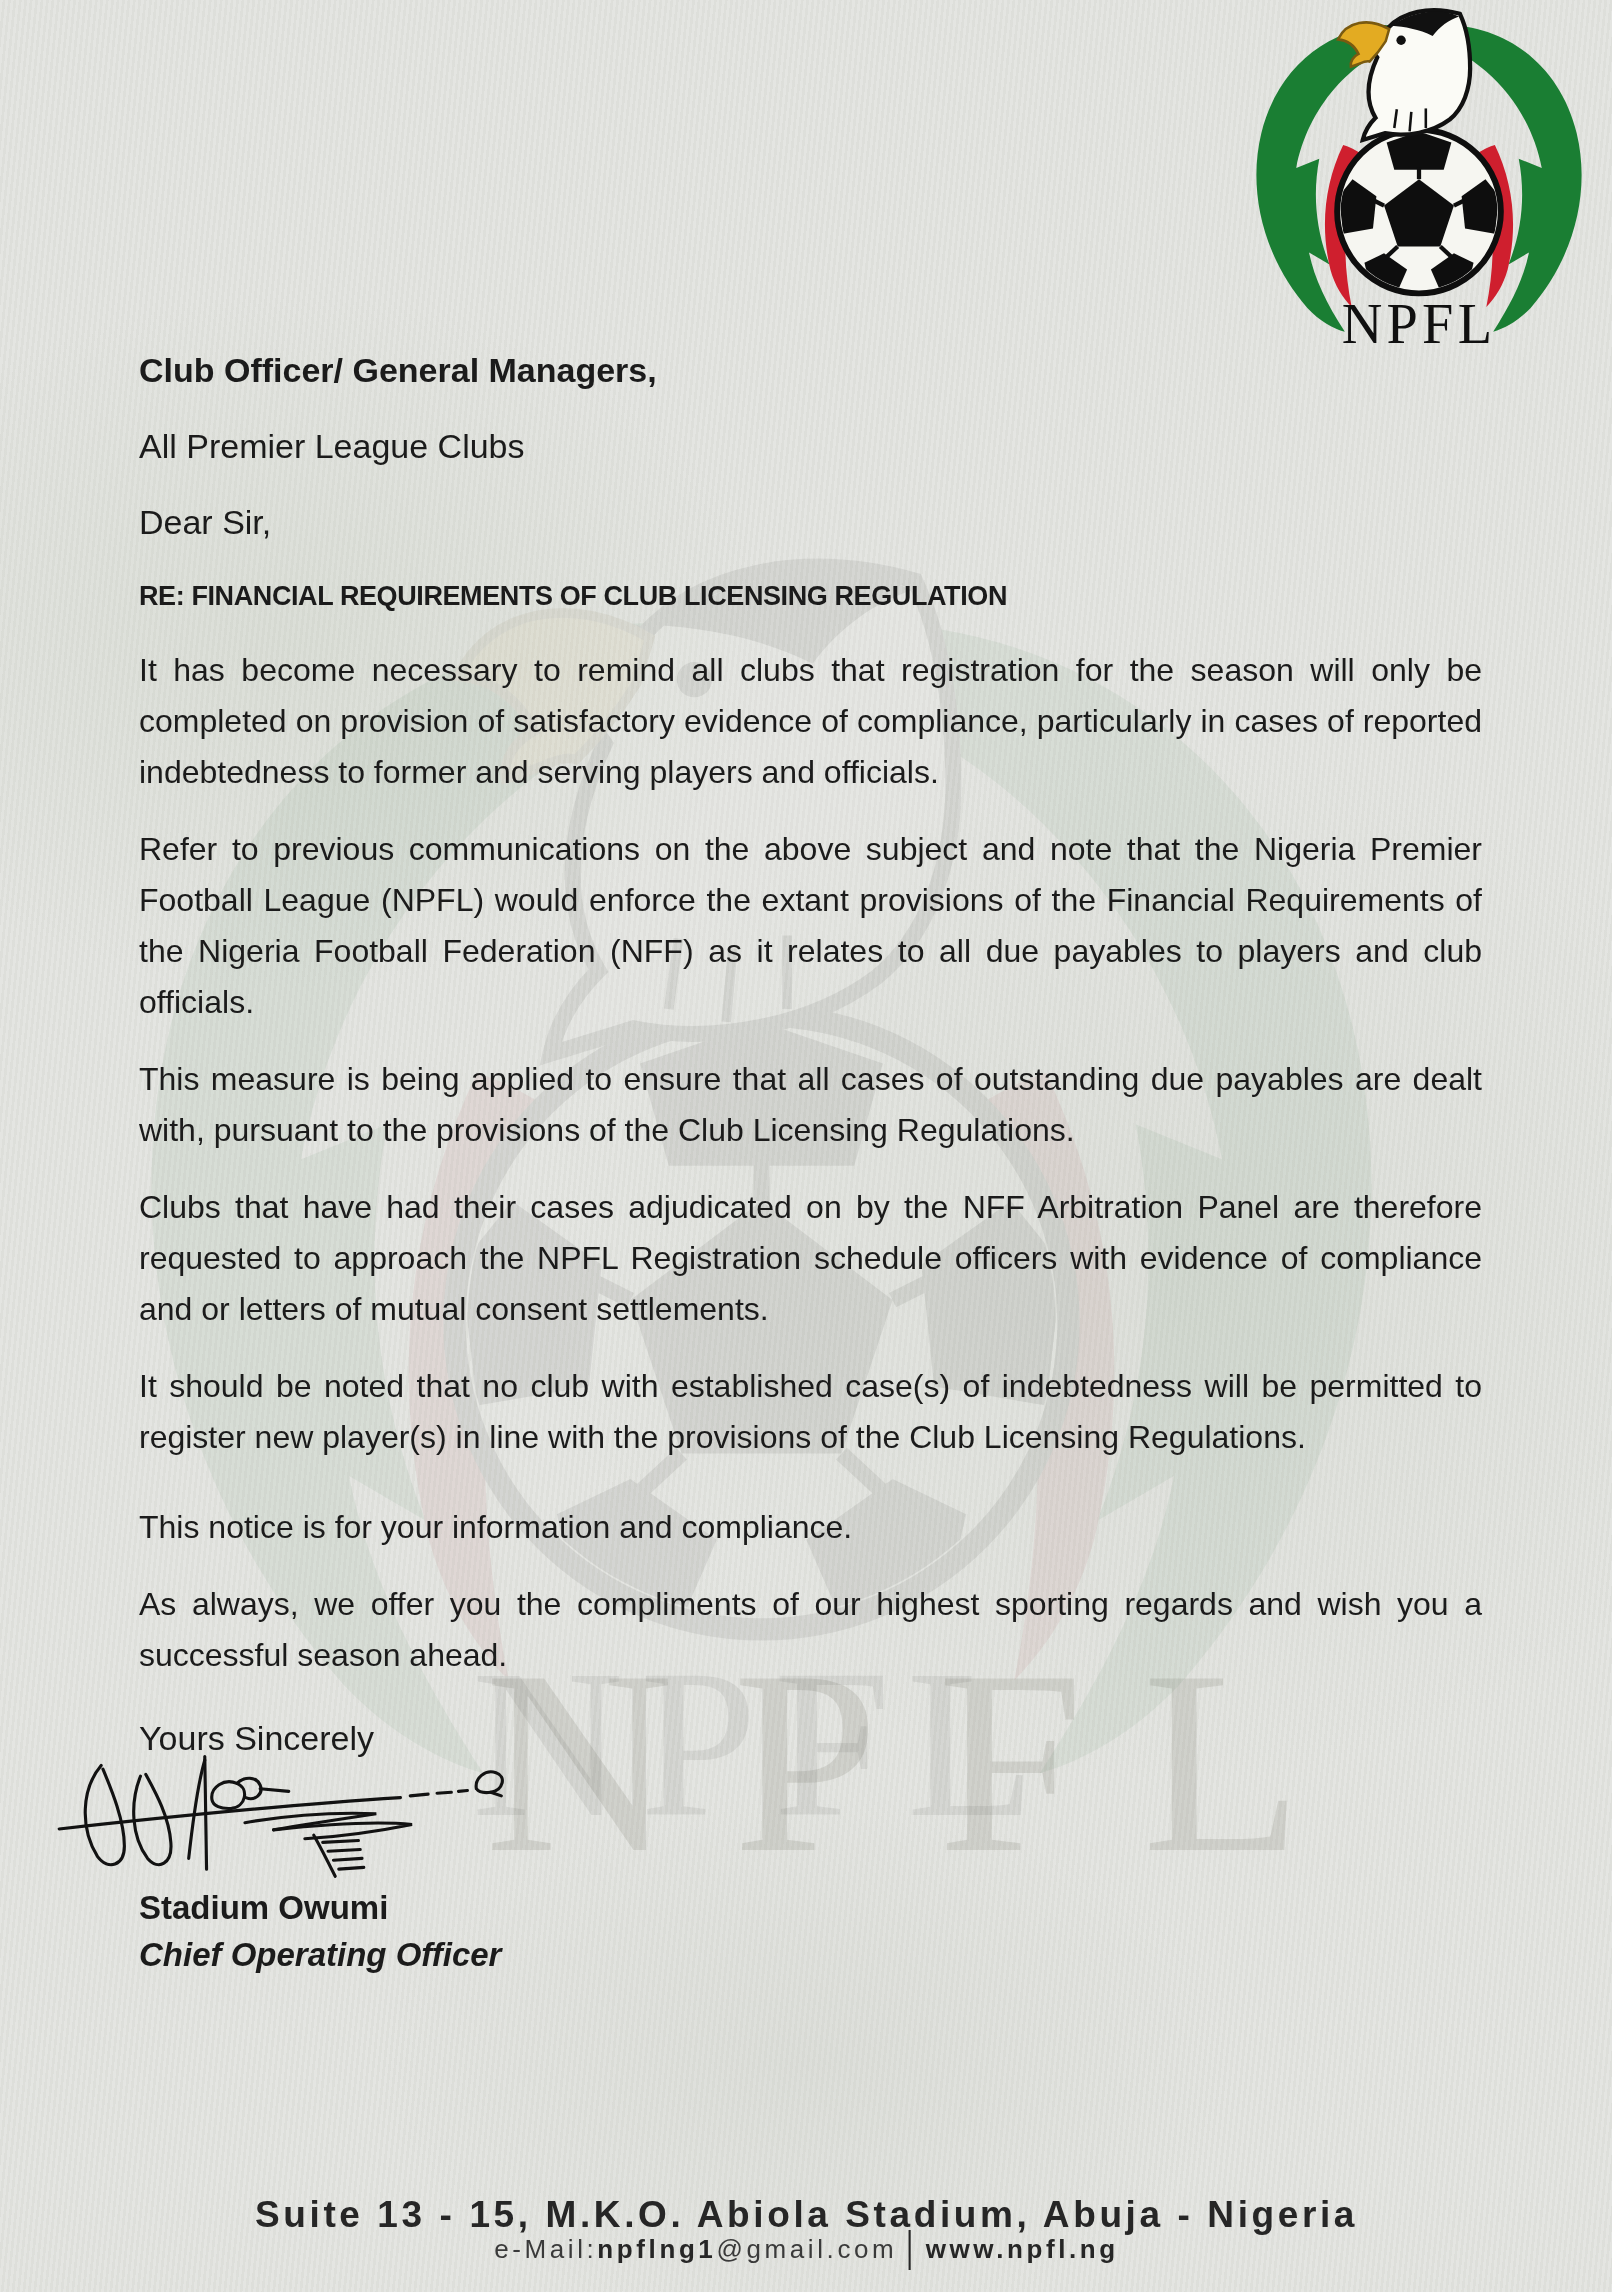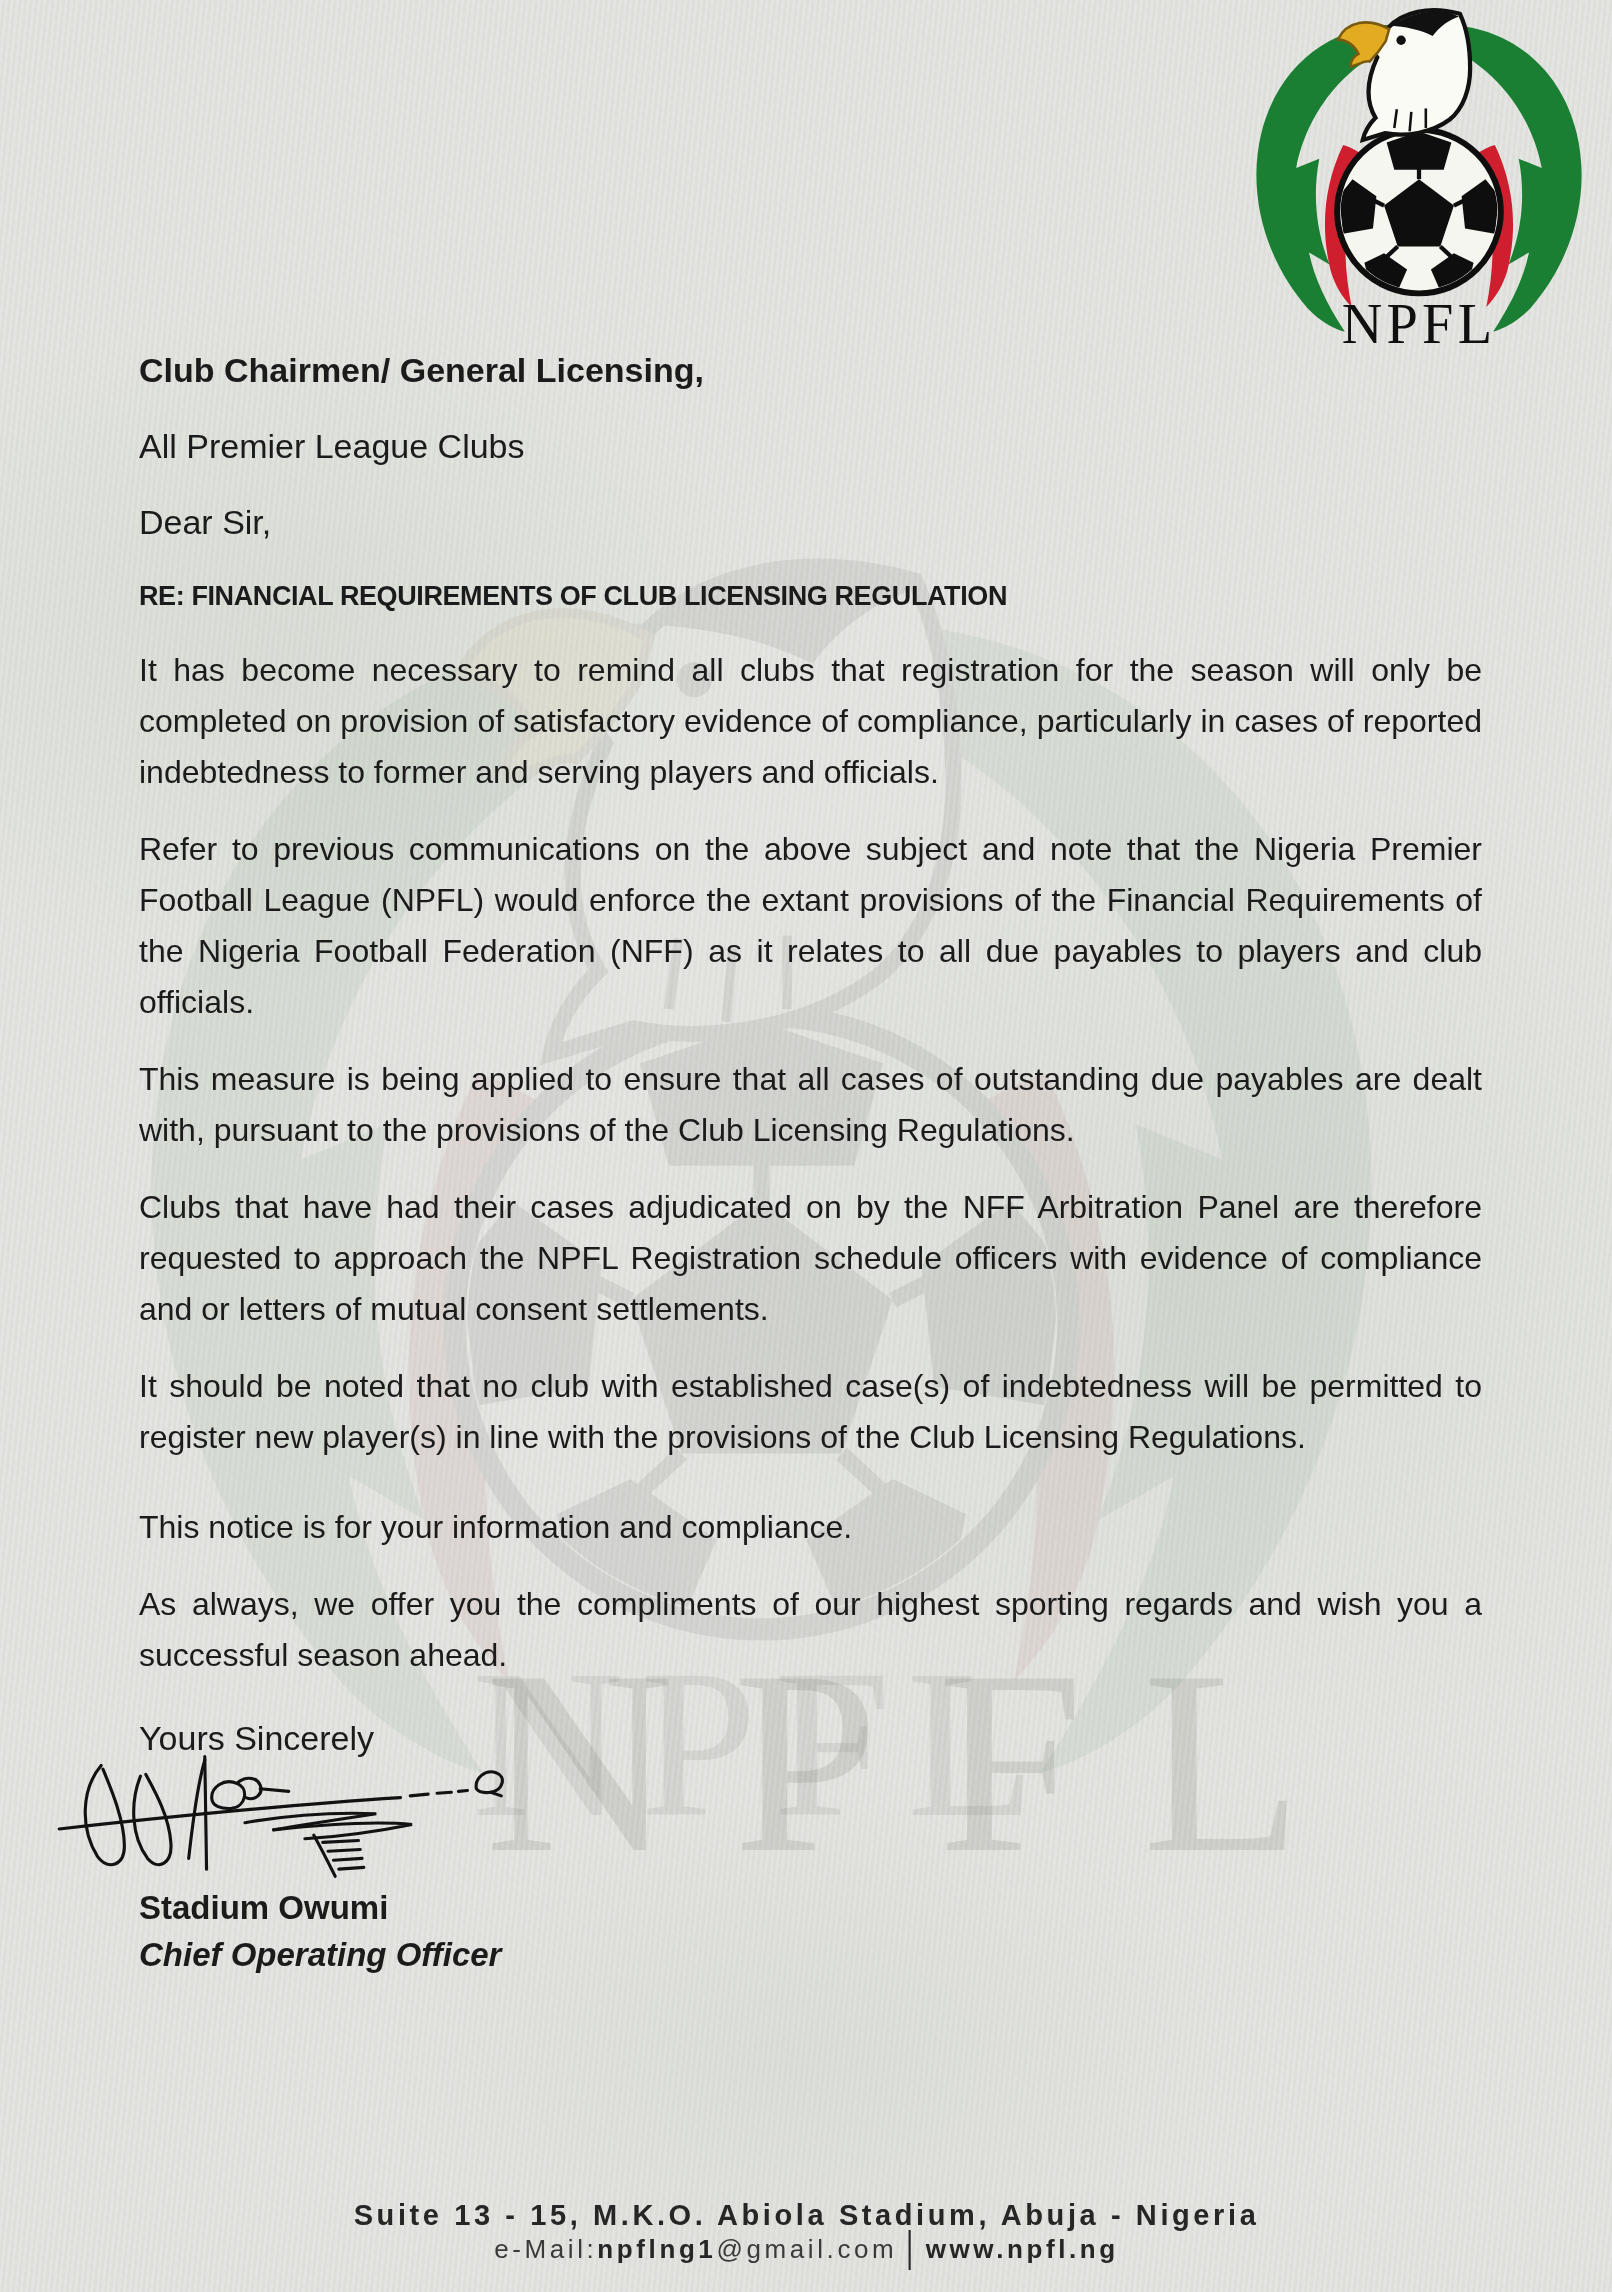--- a/index.html
+++ b/index.html
@@ -40,21 +40,21 @@
     text-align:justify;
   }
   .body-par.first{margin-top:23px;}
   .body-par.pre-notice{margin-bottom:39px;}
   .closing{margin-top:32px;font-size:34px;line-height:51px;}
   .sig-wrap{position:relative;height:134px;margin:-10.7px 0 0 -85px;width:591px;}
   .sig-name{font-size:33px;line-height:47px;font-weight:bold;margin-top:-3.6px;}
   .sig-title{font-size:33px;line-height:47px;font-weight:bold;font-style:italic;}
   
   .footer{position:absolute;left:0;top:2199px;width:100%;text-align:center;color:#262626;}
-  .footer-address{font-size:29px;font-weight:bold;letter-spacing:3.6px;line-height:32px;}
+  .footer-address{font-size:37px;font-weight:bold;letter-spacing:3.6px;line-height:32px;}
   .footer-contact{font-size:26px;letter-spacing:3.6px;line-height:32px;margin-top:1.8px;}
   .footer-contact .lt{font-weight:normal;color:#3a3a3a;}
   .footer-contact .bd{font-weight:bold;}
   .footer-contact .sep{font-weight:normal;display:inline-block;transform:scaleY(1.6);margin:0 9px;position:relative;top:-1.8px;}
 </style>
 </head>
 <body>
 
 <div class="page">
 
@@ -117,21 +117,21 @@
 
           <text x="210" y="394" text-anchor="middle" font-family="Liberation Serif, serif" font-size="66" letter-spacing="5" fill="#101010">NPFL</text>
         </g>
       </defs>
       <use href="#npfl-logo-art"></use>
     </svg>
   </div>
 
   <div class="col">
 
-    <div class="recipient">Club Chairmen/ General Licensing,</div>
+    <div class="recipient">Club Officer/ General Managers,</div>
     <div class="recipient-sub">All Premier League Clubs</div>
     <div class="salutation">Dear Sir,</div>
     <div class="subject">RE: FINANCIAL REQUIREMENTS OF CLUB LICENSING REGULATION</div>
 
     <p class="body-par">It has become necessary to remind all clubs that registration for the season will only be completed on provision of satisfactory evidence of compliance, particularly in cases of reported indebtedness to former and serving players and officials.</p>
     <p class="body-par first">Refer to previous communications on the above subject and note that the Nigeria Premier Football League (NPFL) would enforce the extant provisions of the Financial Requirements of the Nigeria Football Federation (NFF) as it relates to all due payables to players and club officials.</p>
     <p class="body-par">This measure is being applied to ensure that all cases of outstanding due payables are dealt with, pursuant to the provisions of the Club Licensing Regulations.</p>
     <p class="body-par">Clubs that have had their cases adjudicated on by the NFF Arbitration Panel are therefore requested to approach the NPFL Registration schedule officers with evidence of compliance and or letters of mutual consent settlements.</p>
     <p class="body-par pre-notice">It should be noted that no club with established case(s) of indebtedness will be permitted to register new player(s) in line with the provisions of the Club Licensing Regulations.</p>
     <p class="body-par">This notice is for your information and compliance.</p>

